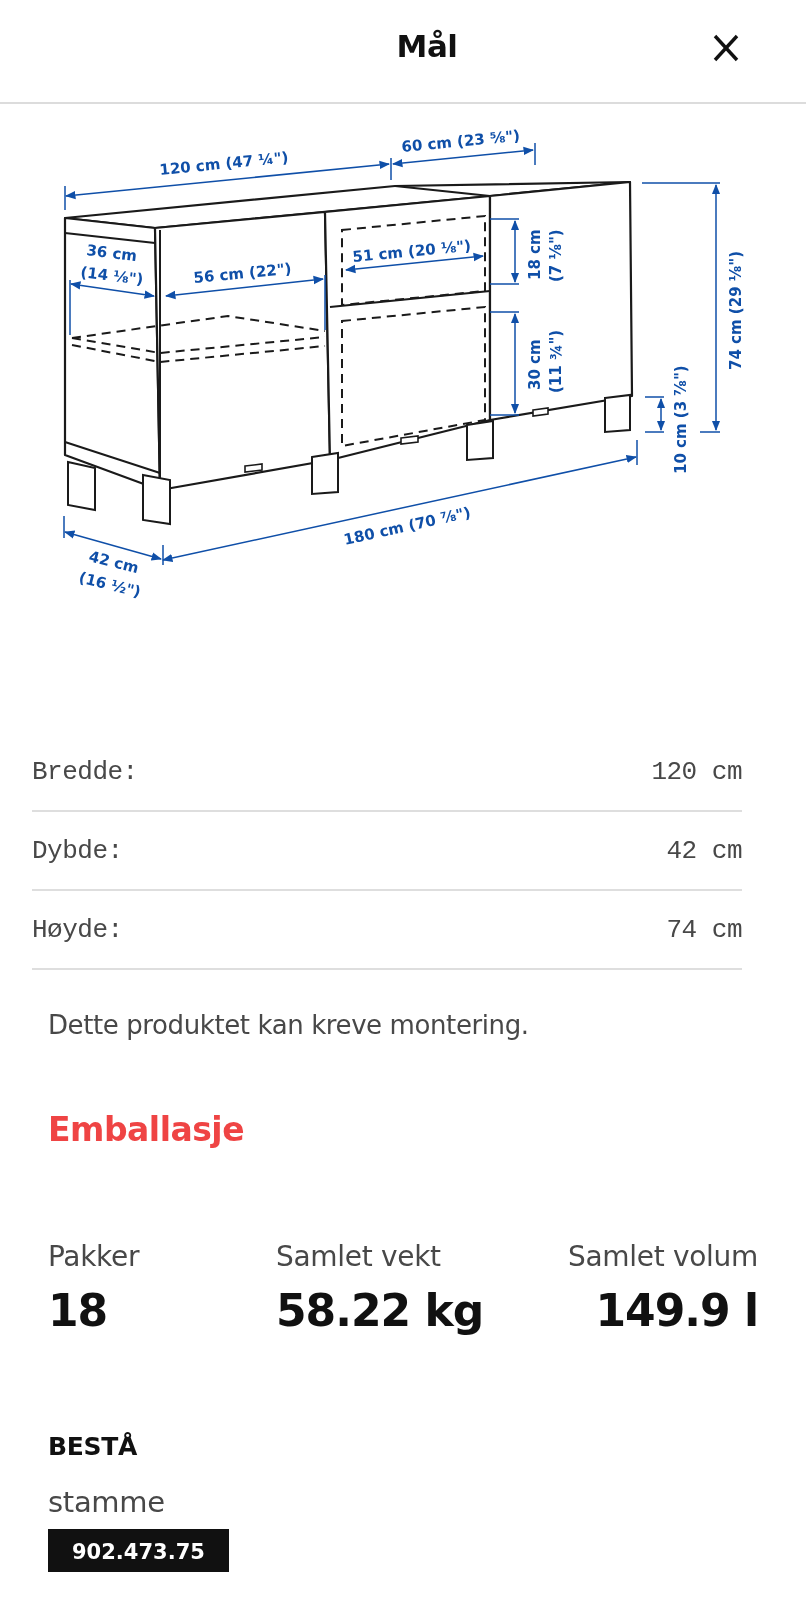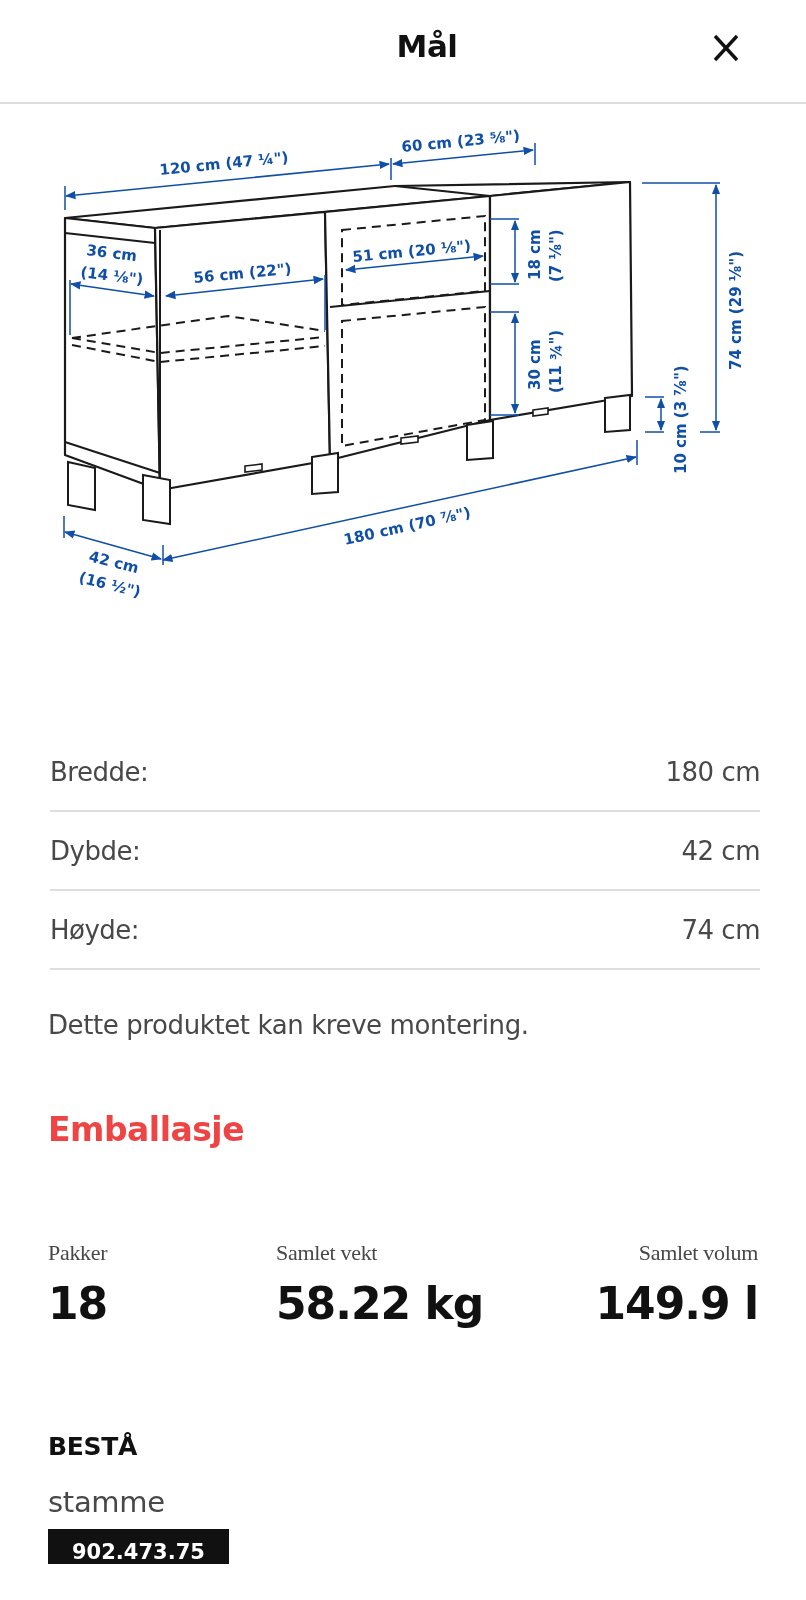--- a/index.html
+++ b/index.html
@@ -8,40 +8,40 @@
 
   .header { position: absolute; left: 0; top: 0; width: 806px; height: 104px; border-bottom: 2px solid #dcdcdc; }
   .header-title { position: absolute; left: 0; right: 0; top: 28px; text-align: center; font-size: 31px; font-weight: bold; color: #111; letter-spacing: -0.5px; padding-left: 48px; }
   .close-btn { position: absolute; left: 706px; top: 28px; width: 40px; height: 40px; cursor: pointer; }
   .close-btn svg { width: 40px; height: 40px; }
 
   .diagram { position: absolute; left: 0; top: 106px; width: 806px; height: 520px; }
   .diagram svg { width: 806px; height: 520px; }
   .dim-text { font-family: "DejaVu Sans", sans-serif; font-weight: bold; font-size: 15px; fill: #0f4fa8; }
 
-  .dims { position: absolute; left: 50px; top: 733px; width: 710px; }
+  .dims { position: absolute; left: 32px; top: 733px; width: 710px; font-family: Liberation Mono, monospace; }
   .dim-row { height: 79px; border-bottom: 2px solid #dedede; display: flex; justify-content: space-between; align-items: center; font-size: 26px; color: #484848; }
   .dim-row .label, .dim-row .value { letter-spacing: -0.5px; }
 
   .assembly-note { position: absolute; left: 48px; top: 1010px; font-size: 26px; color: #484848; letter-spacing: -0.4px; text-align: center; }
 
   .pkg-title { position: absolute; left: 48px; top: 1110px; font-size: 33px; font-weight: bold; color: #ef4444; letter-spacing: -0.5px; }
 
   .pkg-stats { position: absolute; left: 48px; top: 1240px; width: 710px; height: 100px; }
   .stat { position: absolute; top: 0; }
-  .stat .stat-label { font-size: 22px; color: #484848; letter-spacing: -0.3px; font-family: Liberation Serif, serif; }
+  .stat .stat-label { font-size: 28px; color: #484848; letter-spacing: -0.3px; }
   .stat .stat-value { font-size: 44px; font-weight: bold; color: #111; margin-top: 12px; letter-spacing: -1px; }
   .stat.s1 { left: 0; }
   .stat.s2 { left: 228px; }
   .stat.s3 { right: 0; text-align: right; }
 
   .product { position: absolute; left: 48px; top: 1432px; }
   .product-name { font-size: 25px; font-weight: bold; color: #111; letter-spacing: -0.3px; }
   .product-type { font-size: 29px; color: #484848; margin-top: 24px; letter-spacing: -0.3px; }
-  .article-no { display: inline-block; margin-top: 10px; background: #111111; color: #ffffff; font-size: 21px; font-weight: bold; padding: 11px 24px 0 24px; letter-spacing: 0px; }
+  .article-no { display: inline-block; margin-top: 10px; background: #111111; color: #ffffff; font-size: 21px; font-weight: bold; padding: 11px 24px 8px 24px; letter-spacing: 0px; }
 </style>
 </head>
 <body>
 
 <div class="header">
   <div class="header-title">Mål</div>
   <div class="close-btn">
     <svg viewBox="0 0 40 40">
       <line x1="9" y1="8" x2="31" y2="32" stroke="#111" stroke-width="3.4" stroke-linecap="butt"></line>
       <line x1="31" y1="8" x2="9" y2="32" stroke="#111" stroke-width="3.4" stroke-linecap="butt"></line>
@@ -156,21 +156,21 @@
     <text class="dim-text" x="686" y="474" transform="rotate(-90 686 474)">10 cm (3 ⅞")</text>
     <text class="dim-text" x="345" y="545" transform="rotate(-12.5 345 545)">180 cm (70 ⅞")</text>
     <text class="dim-text" x="88" y="561" transform="rotate(14 88 561)">42 cm</text>
     <text class="dim-text" x="78" y="582" transform="rotate(14 78 582)">(16 ½")</text>
   </svg>
 </div>
 
 <div class="dims">
   <div class="dim-row">
     <span class="label">Bredde:</span>
-    <span class="value">180 cm</span>
+    <span class="value">120 cm</span>
   </div>
   <div class="dim-row">
     <span class="label">Dybde:</span>
     <span class="value">42 cm</span>
   </div>
   <div class="dim-row">
     <span class="label">Høyde:</span>
     <span class="value">74 cm</span>
   </div>
 </div>

